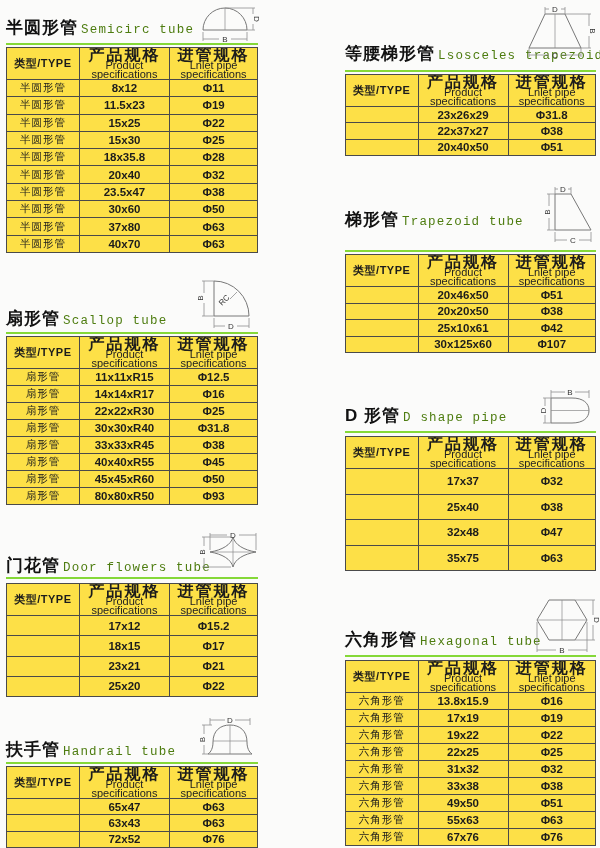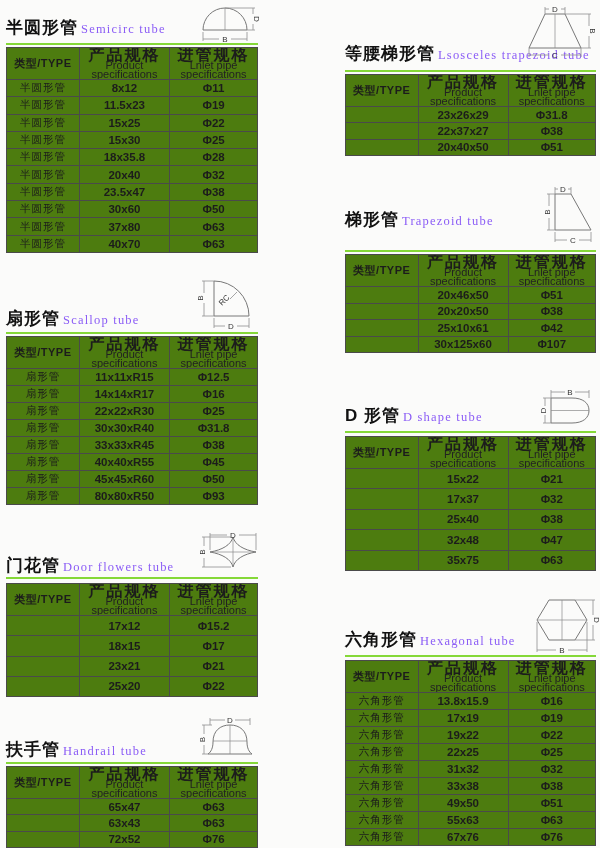--- a/index.html
+++ b/index.html
@@ -4,23 +4,23 @@
 <style>
   * { margin:0; padding:0; box-sizing:border-box; }
   html,body { width:600px; height:848px; }
   body {
     position:relative; background:#fbfbfa; overflow:hidden;
     font-family:"Liberation Sans", sans-serif; color:#1c1c1c;
   }
   .sec { position:absolute; }
   .title { position:absolute; left:0; white-space:nowrap; line-height:20px; }
   .tzh { font-weight:bold; font-size:17px; letter-spacing:1px; color:#111; }
-  .ten { font-family:Liberation Serif, serif; font-size:12.5px; letter-spacing:1.2px; color:#8b5cf6; margin-left:3px; }
+  .ten { font-family:Liberation Mono, monospace; font-size:12.5px; letter-spacing:1.2px; color:#4d7c0f; margin-left:3px; }
   .gline { position:absolute; left:0; width:100%; height:2px; background:#85d838; }
-  table.spec { position:absolute; left:0; width:100%; border-collapse:collapse; table-layout:fixed; background:#4d7c0f; }
+  table.spec { position:absolute; left:0; width:100%; border-collapse:collapse; table-layout:fixed; background:#fde047; }
   .spec th, .spec td { border:1px solid #4a4a4a; text-align:center; vertical-align:middle; overflow:hidden; }
   .spec thead th { height:28px; }
   .col-type { width:29%; } .col-spec { width:36%; } .col-inlet { width:35%; }
   th.col-type { font-size:11px; font-weight:bold; letter-spacing:0.5px; }
   .hzh { display:block; font-size:16px; font-weight:bold; letter-spacing:2px; line-height:13px; }
   .hen { display:block; font-size:11px; font-weight:normal; color:#222; line-height:9px; }
   td.col-type { font-size:10.5px; letter-spacing:1px; }
   td.col-spec, td.col-inlet { font-weight:bold; font-size:11.5px; }
   .diag { position:absolute; }
   .diag text { font-size:8px; fill:#333; font-family:"Liberation Sans", sans-serif; }
@@ -460,21 +460,21 @@
           <td class="col-type"></td>
           <td class="col-spec">30x125x60</td>
           <td class="col-inlet">Φ107</td>
         </tr>
       </tbody>
   </table>
 </div>
 
 <div class="sec" id="s6">
   <div class="title">
-    <span class="tzh">D 形管</span><span class="ten">D shape tube</span>
+    <span class="tzh">D 形管</span><span class="ten">D shape pipe</span>
   </div>
   <svg class="diag" viewBox="0 0 60 50">
     <path class="shape" d="M12,14 L33,14 C44,14 50,19 50,26.5 C50,34 44,39 33,39 L12,39 Z"></path>
     <line class="thin" x1="12" y1="26.5" x2="50" y2="26.5"></line>
     <line class="dim" x1="12" y1="14" x2="12" y2="6"></line>
       <line class="dim" x1="50" y1="14" x2="50" y2="6"></line>
     <line class="dim" x1="12" y1="8" x2="26" y2="8"></line>
       <line class="dim" x1="36" y1="8" x2="50" y2="8"></line>
     <text x="31" y="11" text-anchor="middle">B</text>
     <line class="dim" x1="12" y1="14" x2="4" y2="14"></line>
@@ -492,25 +492,20 @@
             <span class="hzh">产品规格</span>
             <span class="hen">Product specifications</span>
           </th>
         <th class="col-inlet">
             <span class="hzh">进管规格</span>
             <span class="hen">Lnlet pipe specifications</span>
           </th>
       </tr>
     </thead>
     <tbody>
-        <tr>
-          <td class="col-type"></td>
-          <td class="col-spec">15x22</td>
-          <td class="col-inlet">Φ21</td>
-        </tr>
         <tr>
           <td class="col-type"></td>
           <td class="col-spec">17x37</td>
           <td class="col-inlet">Φ32</td>
         </tr>
         <tr>
           <td class="col-type"></td>
           <td class="col-spec">25x40</td>
           <td class="col-inlet">Φ38</td>
         </tr>

